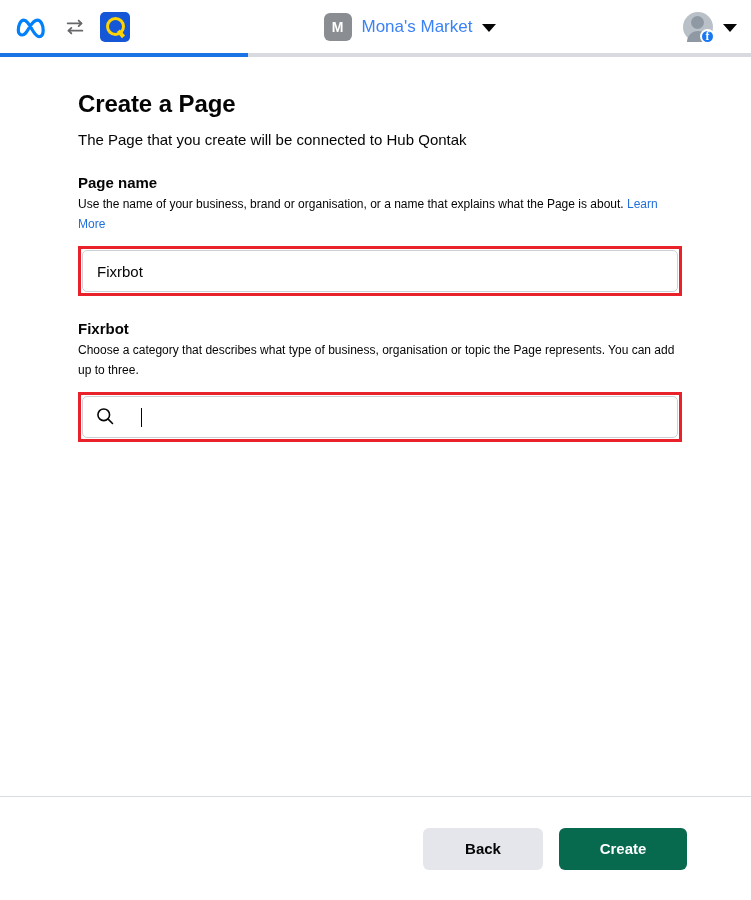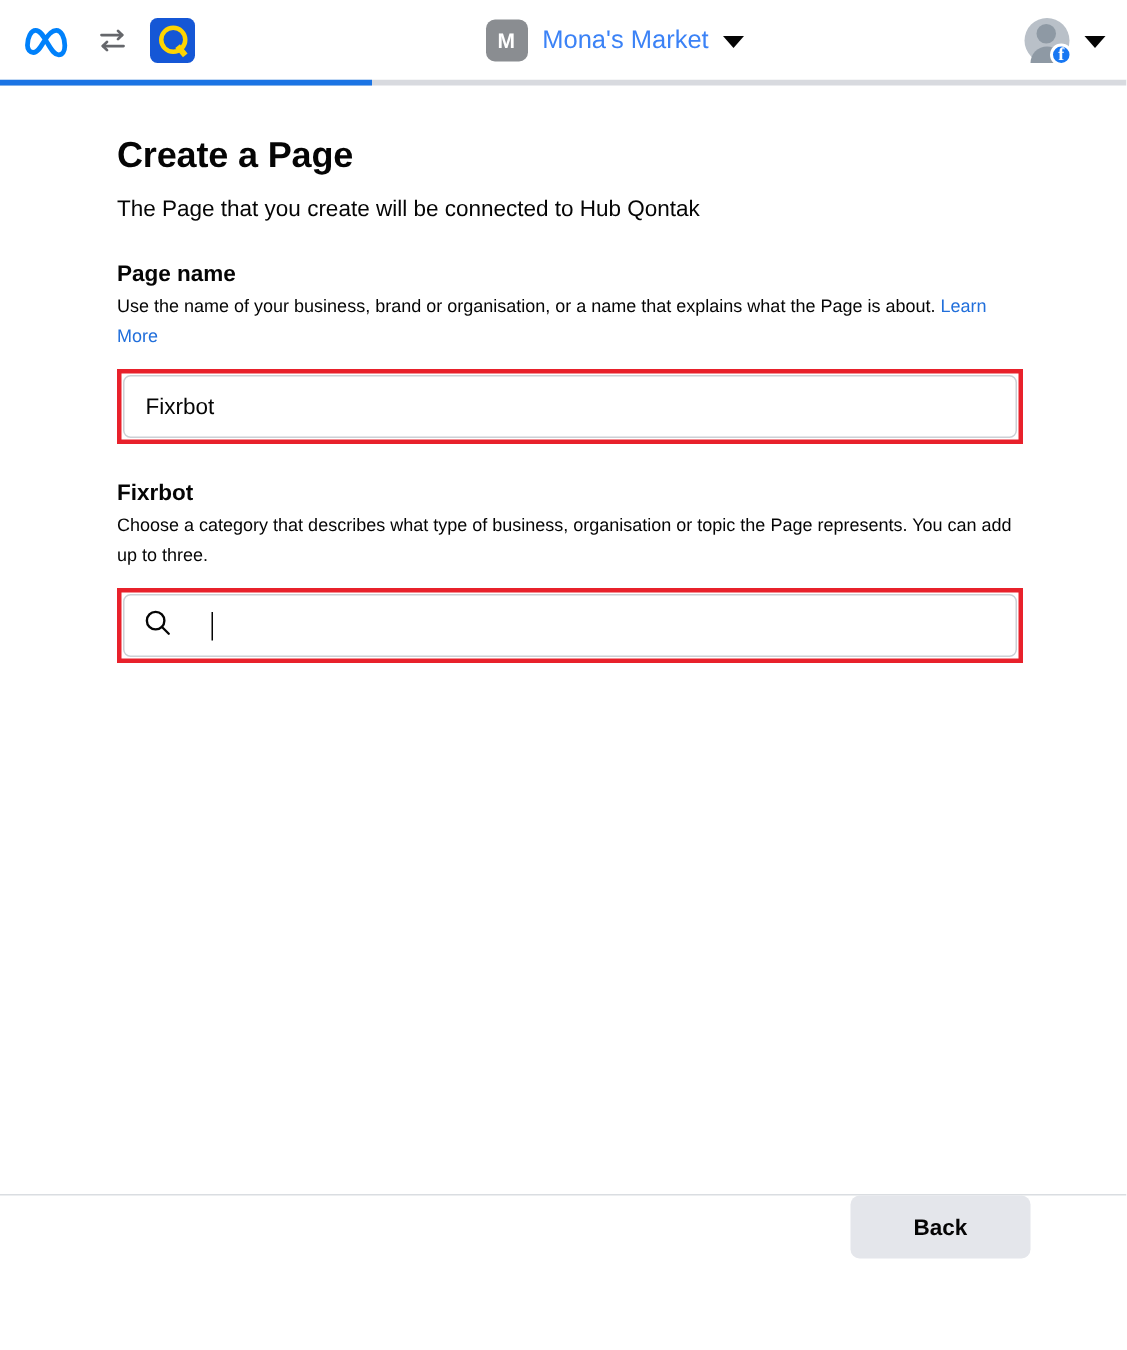--- a/index.html
+++ b/index.html
@@ -224,21 +224,21 @@
     margin-left: 14px;
   }
 
   .gap-24 { height: 24px; }
 
   
   .footer {
     flex: 0 0 104px;
     border-top: 1px solid #dadde1;
     display: flex;
-    align-items: flex-start;
+    align-items: center;
     justify-content: flex-end;
     gap: 16px;
     padding-right: 64px;
     background: #fff;
   }
   .btn {
     height: 42px;
     border-radius: 6px;
     font-size: 15px;
     font-weight: bold;
@@ -344,15 +344,16 @@
             <span class="caret-cursor"></span>
           </div>
         </div>
       </div>
 
     </div>
   </div>
 
   <div class="footer">
     <button class="btn btn-secondary">Back</button>
+    <button class="btn btn-primary">Create</button>
   </div>
 
 </div>
 
 </body></html>

